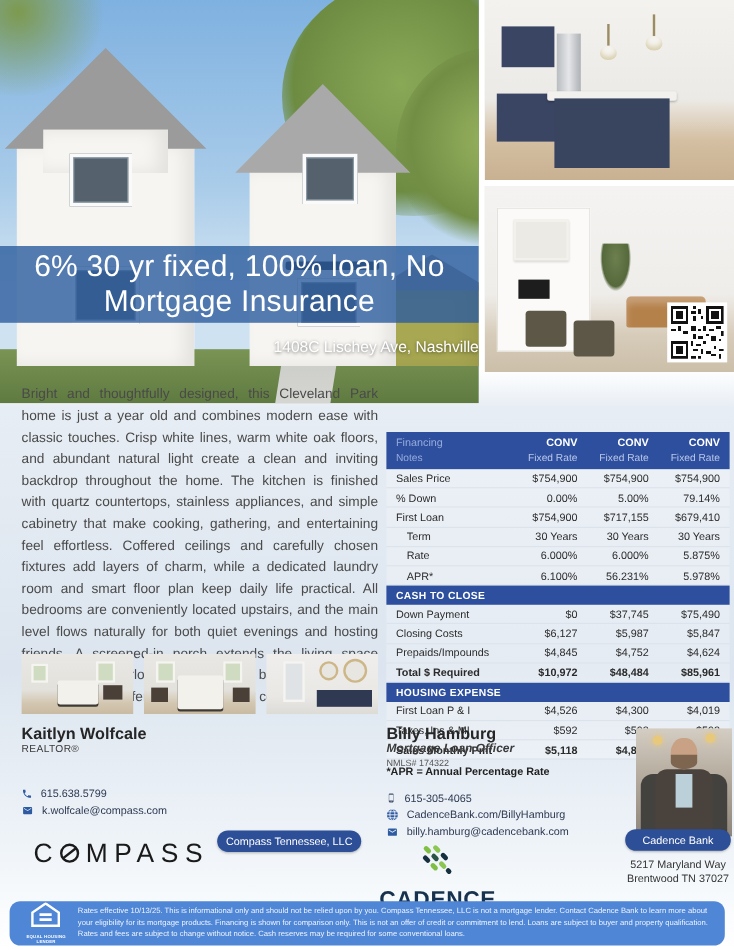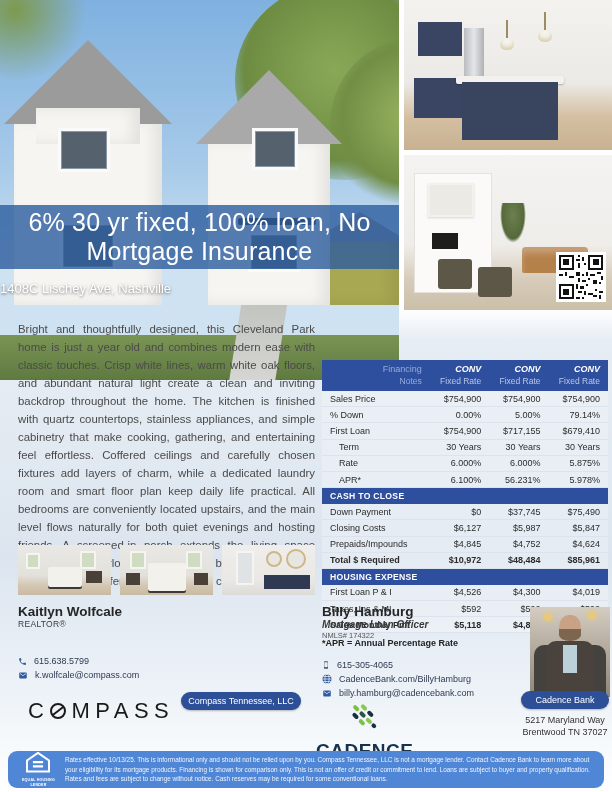--- a/index.html
+++ b/index.html
@@ -3,37 +3,37 @@
 <meta charset="utf-8">
 <style>
   * { margin:0; padding:0; box-sizing:border-box; }
   html,body { width:612px; height:792px; }
   body { font-family:"Liberation Sans", sans-serif; background:#fff; }
   .page { position:relative; width:612px; height:792px; overflow:hidden;
     background:linear-gradient(180deg,#ffffff 0px,#ffffff 308px,#e7edf4 340px,#dce5ef 560px,#eef3f8 700px,#f7fafc 748px,#ffffff 792px); }
 
   
   .photo { position:absolute; overflow:hidden; background:#ddd; }
-  .photo-main { left:0; top:0; width:399px; height:380px; }
+  .photo-main { left:0; top:0; width:399px; height:336px; }
   .photo-kitchen { left:404px; top:0; width:208px; height:150px; }
   .photo-living { left:404px; top:155px; width:208px; height:155px; }
 
   .sky { position:absolute; inset:0; background:linear-gradient(180deg,#7fb1e0 0%,#a8cbe9 45%,#cfe2f1 70%); }
   .grass { position:absolute; left:0; right:0; bottom:0; height:45px; background:linear-gradient(180deg,#7a9455,#5f7a40); }
   .driveway { position:absolute; left:238px; bottom:0; width:46px; height:110px; background:linear-gradient(180deg,#b9bcb6,#d5d6d2); transform:skewX(-9deg); }
   .treeblob { position:absolute; border-radius:50%; }
   .roof { position:absolute; width:0; height:0; }
   .house-body { position:absolute; background:#f6f5f2; box-shadow:inset -8px 0 14px rgba(0,0,0,.08); }
   .win { position:absolute; background:#55626e; border:3px solid #fafafa; box-shadow:inset 0 0 0 1px #8899a5; }
   .awning { position:absolute; background:#2c2c2c; height:7px; border-radius:2px; }
 
   .banner { position:absolute; left:0; right:0; top:205px; height:64px; background:rgba(44,92,158,.80);
     display:flex; align-items:center; justify-content:center; text-align:center; }
   .banner-text { color:#fff; font-size:25px; line-height:1.18; font-weight:500; letter-spacing:.2px; padding:0 14px; }
-  .photo-address { position:absolute; left:0; right:0; top:281px; text-align:left; color:#fff;
+  .photo-address { position:absolute; left:0; right:0; top:281px; text-align:right; color:#fff;
     font-size:13px; font-weight:400; text-shadow:0 1px 3px rgba(0,0,0,.55); }
 
   
   .k-bg { position:absolute; inset:0; background:linear-gradient(180deg,#f3f2ef 0%,#eceae6 55%,#d4bfa2 78%,#c8b191 100%); }
   .k-cab { position:absolute; background:#3a4563; }
   .k-island { position:absolute; left:58px; top:82px; width:96px; height:58px; background:#39445f; }
   .k-counter { position:absolute; left:52px; top:76px; width:108px; height:8px; background:#f2f1ee; border-radius:2px; box-shadow:0 1px 2px rgba(0,0,0,.25); }
   .k-fridge { position:absolute; left:60px; top:28px; width:20px; height:50px; background:linear-gradient(90deg,#b9bcc0,#e4e6e8,#aeb1b5); }
   .pendant { position:absolute; width:14px; height:12px; background:#f5f3ef; border-radius:50% 50% 45% 45%; box-shadow:inset 0 -3px 4px #d8cfae; }
   .pendant::before { content:""; position:absolute; left:6px; top:-18px; width:1.5px; height:18px; background:#9b8c64; }
@@ -57,23 +57,23 @@
   .thumb { width:93px; height:50px; position:relative; overflow:hidden; background:linear-gradient(180deg,#e9e8e4 0%,#e3e1dc 60%,#d3c6b0 82%,#c9bba2 100%); }
   .t-win { position:absolute; background:#cfdcc2; border:2px solid #f5f4f0; }
   .t-bed { position:absolute; background:#f3f1ec; border-radius:2px; box-shadow:0 2px 0 #3d3a35; }
   .t-dresser { position:absolute; background:#4a4038; }
   .t-vanity { position:absolute; background:#2f3a52; }
   .t-mirror { position:absolute; border:2px solid #cdb788; border-radius:50%; background:#e8e6e1; }
 
   
   .fin-table { position:absolute; left:322px; top:360px; width:286px; font-size:9px; color:#2b2b2b; }
   .fin-head { background:#2e4f9e; color:#fff; display:flex; padding:4px 8px 5px 8px; }
-  .fin-head .c0 { width:34%;text-align:right; }
+  .fin-head .c0 { width:34%; }
   .fin-head .cv { width:22%; text-align:right; }
-  .fin-head .l1 { font-weight:700; font-size:9px; color:#ffffff; display:block;font-style:italic; }
+  .fin-head .l1 { font-weight:700; font-size:9px; color:#ffffff; display:block; }
   .fin-head .t1 { color:#96abdc; display:block; font-size:9px; }
   .fin-head .t2 { color:#96abdc; display:block; font-size:8.5px; margin-top:2px; }
   .fin-head .l2 { color:#b9c7ea; display:block; font-size:8.5px; margin-top:2px; }
   .fin-row { display:flex; padding:2.6px 8px; border-bottom:1px solid #dde3ec; background:rgba(255,255,255,.25); }
   .fin-row .lab { width:34%; }
   .fin-row .val { width:22%; text-align:right; }
   .fin-row.indent .lab { padding-left:9px; }
   .fin-row.bold { font-weight:700; }
   .fin-section { background:#2e4f9e; color:#fff; font-size:8.6px; font-weight:700; letter-spacing:.3px; padding:3px 8px; }
   .fin-note { font-weight:700; font-size:9px; padding:5px 0 0 0; color:#222; }

